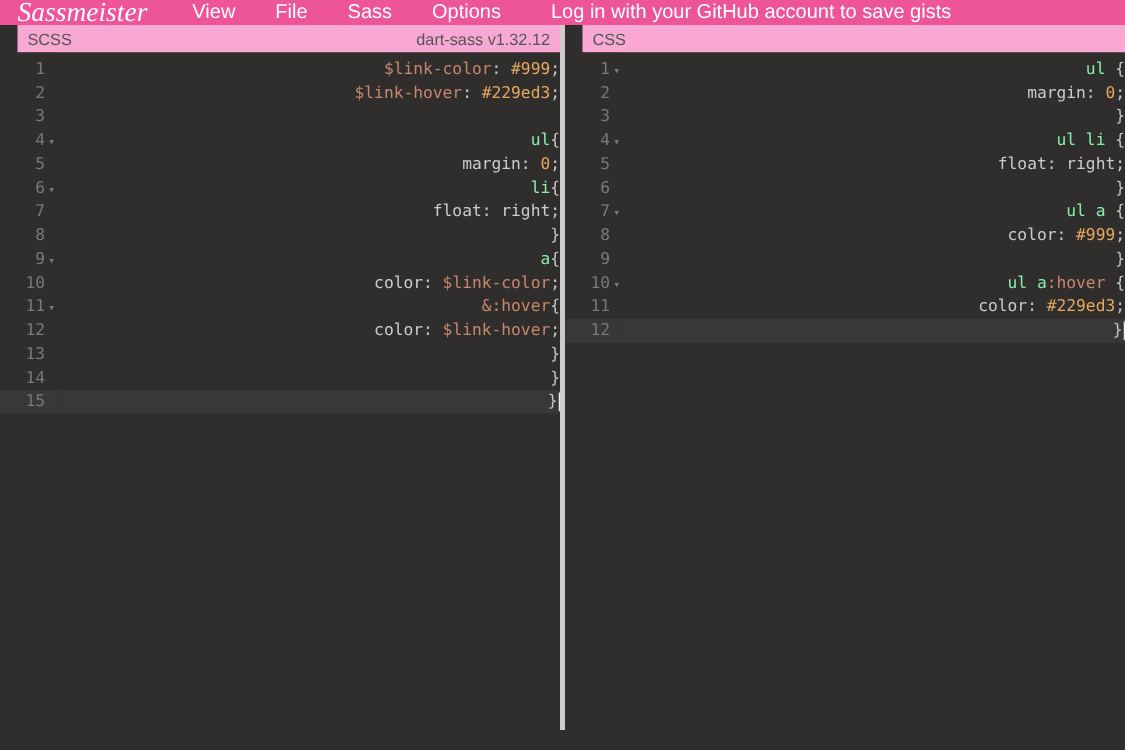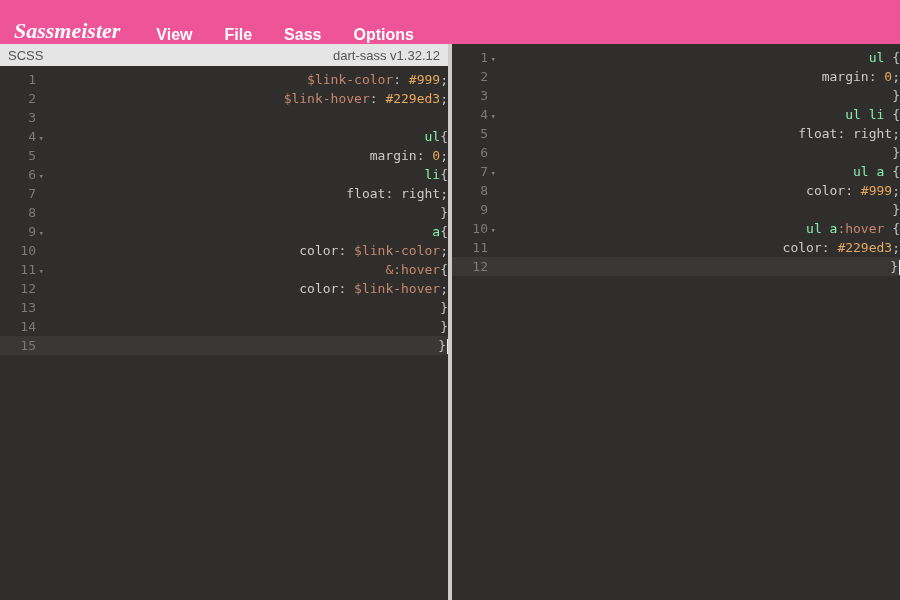--- a/index.html
+++ b/index.html
@@ -5,27 +5,27 @@
   * { margin: 0; padding: 0; box-sizing: border-box; }
   body {
     width: 900px;
     height: 600px;
     overflow: hidden;
     font-family: -apple-system, "Helvetica Neue", Arial, sans-serif;
     background: #302e2d;
   }
   
   .menubar {
-    height: 44px;
+    height: 20px;
     background: #ee5598;
     display: flex;
-    align-items: flex-end;
+    align-items: center;
     color: #fff;
     font-size: 16px;
-    font-weight: 700;
+    font-weight: 400;
   }
   .logo {
     font-family: "Brush Script MT", cursive;
     font-size: 22px;
     font-style: italic;
     padding: 0 20px 0 14px;
     white-space: nowrap;
   }
   .menu-item {
     padding: 0 16px;
@@ -40,28 +40,29 @@
     height: calc(600px - 36px);
   }
   .pane {
     flex: 1;
     display: flex;
     flex-direction: column;
     min-width: 0;
   }
   .pane-header {
     height: 22px;
-    background: #e5e5e5;
+    background: #f9a8d4;
     color: #555;
     font-size: 13px;
     padding: 0 8px;
     display: flex;
     align-items: center;
     justify-content: space-between;
     font-weight: 400;
+    margin-left: 14px;
   }
   .divider {
     width: 4px;
     background: #cccccc;
     cursor: col-resize;
   }
   
   .editor {
     flex: 1;
     display: flex;
@@ -125,20 +126,21 @@
 </style>
 </head>
 <body>
 
 <div class="menubar">
   <div class="logo">Sassmeister</div>
   <div class="menu-item">View</div>
   <div class="menu-item">File</div>
   <div class="menu-item">Sass</div>
   <div class="menu-item">Options</div>
+  <div class="menu-item login-item">Log in with your GitHub account to save gists</div>
 </div>
 
 <div class="panes">
 
   <div class="pane">
     <div class="pane-header">
       <span>SCSS</span>
       <span>dart-sass v1.32.12</span>
     </div>
     <div class="editor">
@@ -159,20 +161,24 @@
           <div class="ln">14</div>
           <div class="ln active">15</div>
         </div>
       <div class="code" id="code-left"><div class="row"><span class="tk-var">$link-color</span><span class="tk-punc">:</span><span class="tk-punc"> </span><span class="tk-hex">#999</span><span class="tk-punc">;</span></div><div class="row"><span class="tk-var">$link-hover</span><span class="tk-punc">:</span><span class="tk-punc"> </span><span class="tk-hex">#229ed3</span><span class="tk-punc">;</span></div><div class="row"></div><div class="row"><span class="tk-tag">ul</span><span class="tk-punc">{</span></div><div class="row"><span class="tk-punc">   </span><span class="tk-prop">margin</span><span class="tk-punc">:</span><span class="tk-punc"> </span><span class="tk-num">0</span><span class="tk-punc">;</span></div><div class="row"><span class="tk-punc">   </span><span class="tk-tag">li</span><span class="tk-punc">{</span></div><div class="row"><span class="tk-punc">      </span><span class="tk-prop">float</span><span class="tk-punc">:</span><span class="tk-punc"> </span><span class="tk-prop">right</span><span class="tk-punc">;</span></div><div class="row"><span class="tk-punc">   </span><span class="tk-punc">}</span></div><div class="row"><span class="tk-punc">   </span><span class="tk-tag">a</span><span class="tk-punc">{</span></div><div class="row"><span class="tk-punc">      </span><span class="tk-prop">color</span><span class="tk-punc">:</span><span class="tk-punc"> </span><span class="tk-var">$link-color</span><span class="tk-punc">;</span></div><div class="row"><span class="tk-punc">      </span><span class="tk-amp">&amp;</span><span class="tk-pclass">:hover</span><span class="tk-punc">{</span></div><div class="row"><span class="tk-punc">         </span><span class="tk-prop">color</span><span class="tk-punc">:</span><span class="tk-punc"> </span><span class="tk-var">$link-hover</span><span class="tk-punc">;</span></div><div class="row"><span class="tk-punc">      </span><span class="tk-punc">}</span></div><div class="row"><span class="tk-punc">   </span><span class="tk-punc">}</span></div><div class="row active"><span class="tk-punc">}</span><span class="cursor"></span></div></div>
     </div>
   </div>
 
   <div class="divider"></div>
 
   <div class="pane">
+    <div class="pane-header">
+      <span>CSS</span>
+      <span></span>
+    </div>
     <div class="editor">
       <div class="gutter" id="gutter-right">
           <div class="ln">1<span class="fold">▾</span></div>
           <div class="ln">2</div>
           <div class="ln">3</div>
           <div class="ln">4<span class="fold">▾</span></div>
           <div class="ln">5</div>
           <div class="ln">6</div>
           <div class="ln">7<span class="fold">▾</span></div>
           <div class="ln">8</div>

